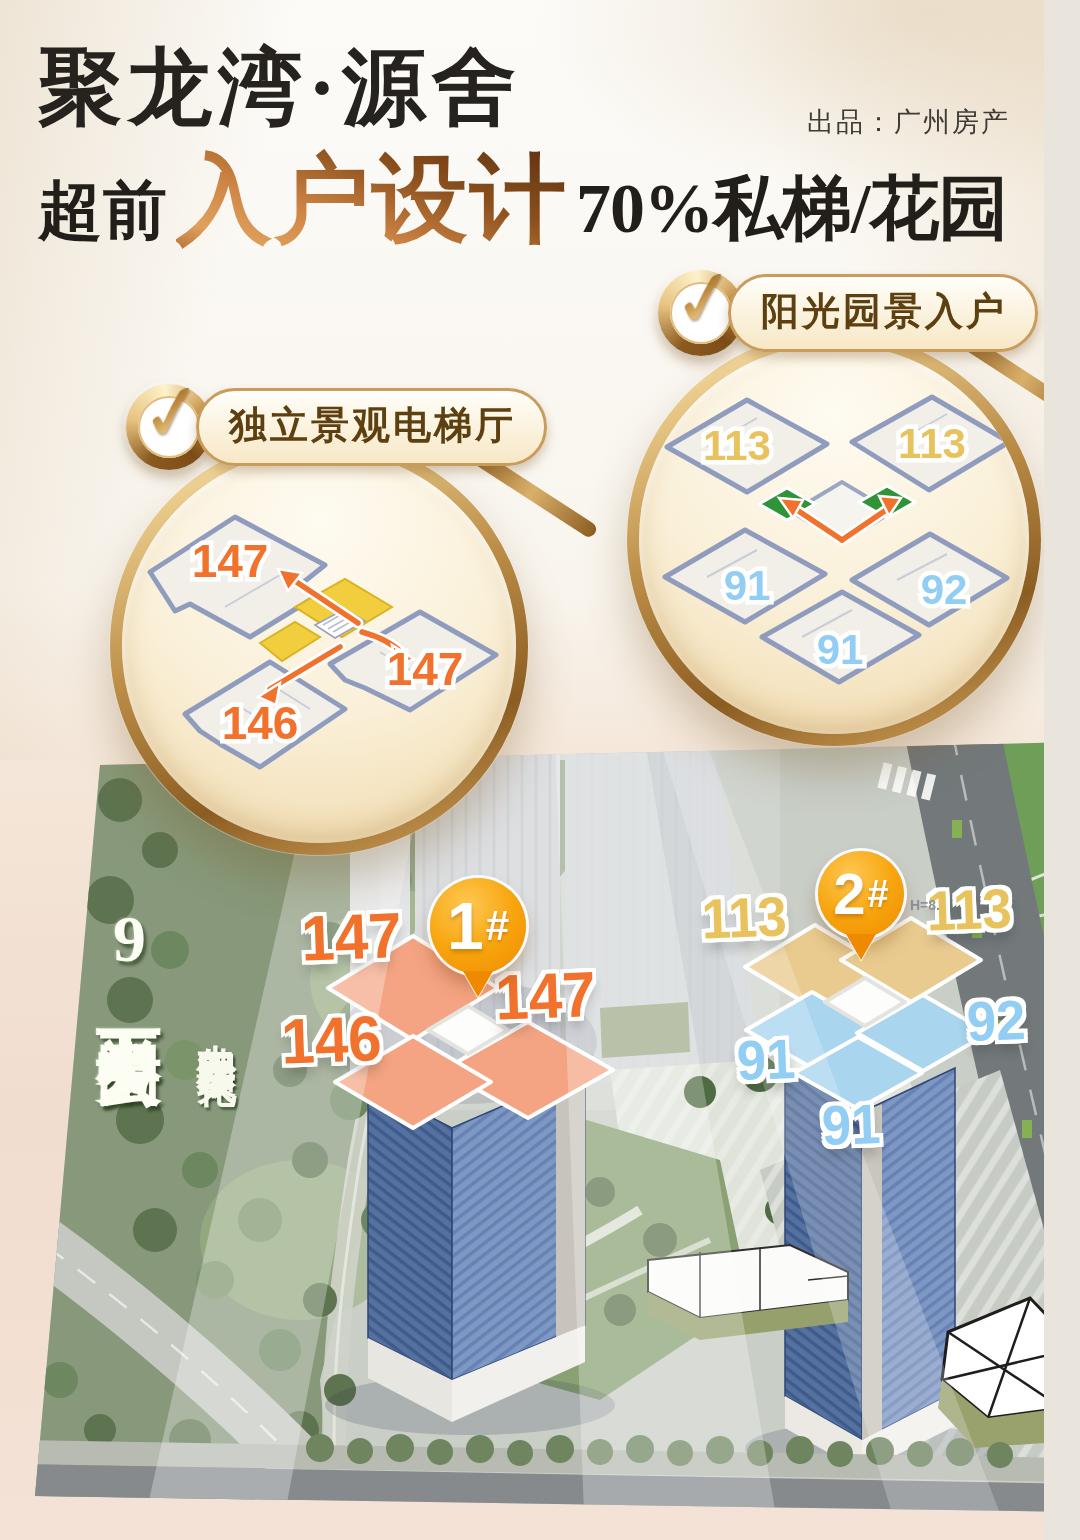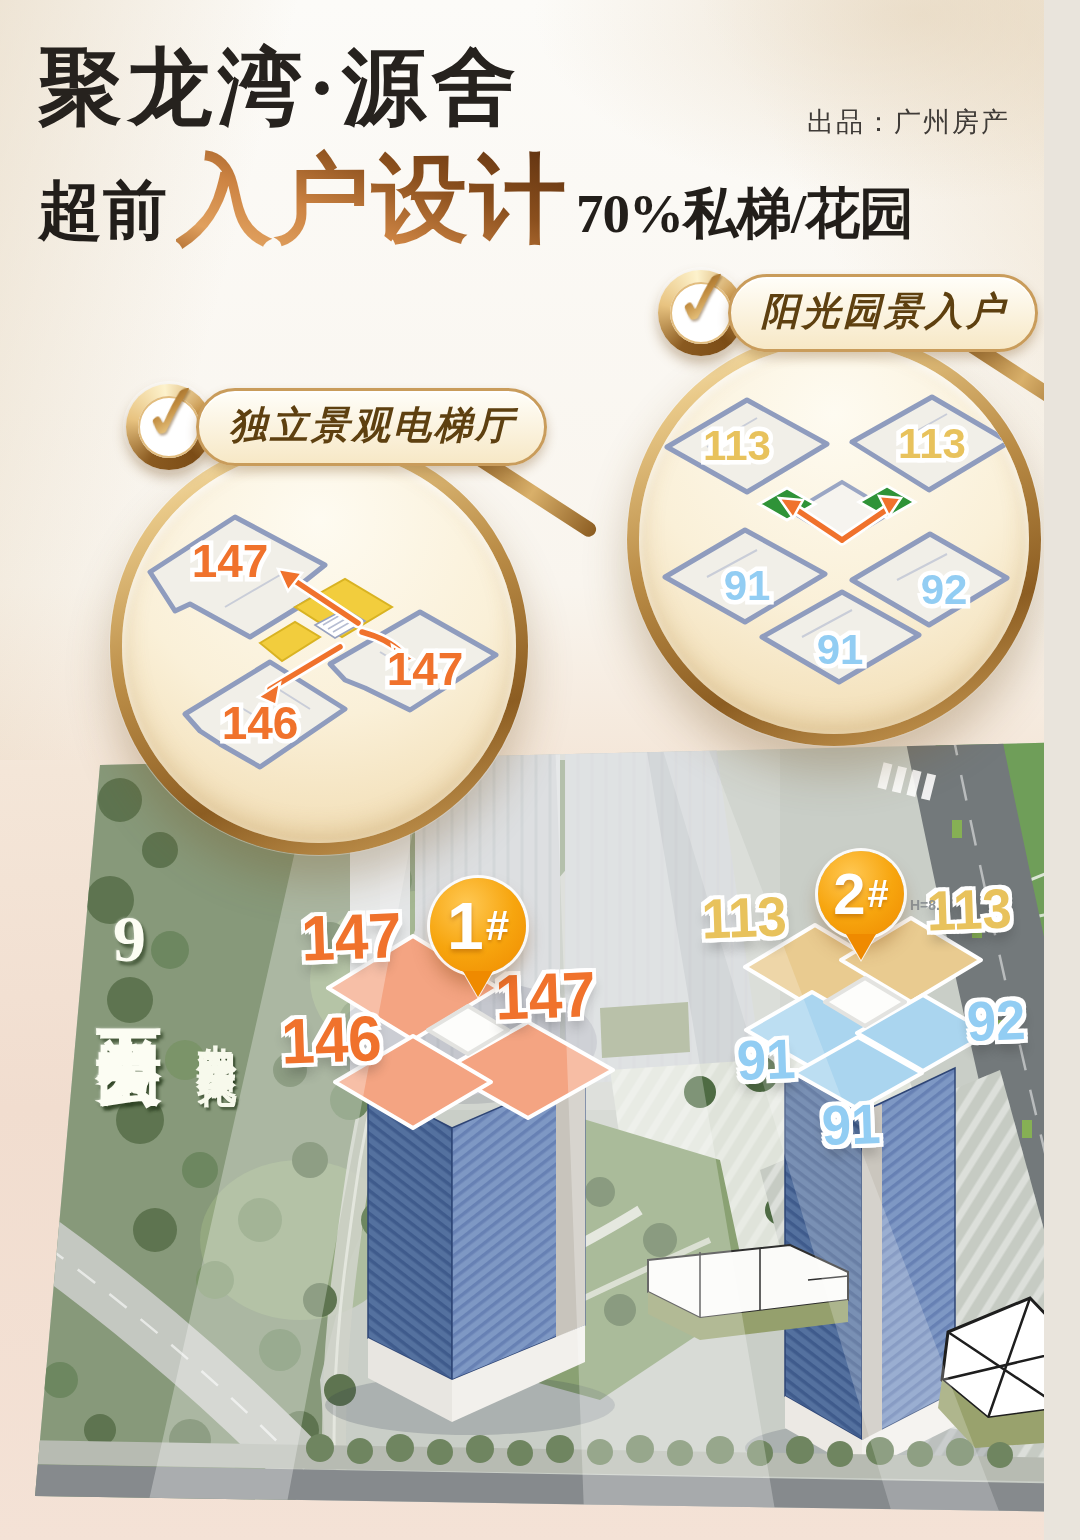--- a/index.html
+++ b/index.html
@@ -27,21 +27,21 @@
     font-size:27px; color:#3f3b37; letter-spacing:2px;
   }
   .subtitle {
     position:absolute; left:38px; top:136px; z-index:6; width:1030px;
     display:flex; align-items:baseline; white-space:nowrap;
   }
   .sub-black  { font-size:64px; font-weight:800; color:#221e1a; letter-spacing:1px; }
   .sub-bronze {
     font-size:96px; font-weight:800; margin:0 8px; letter-spacing:2px; color:#8a4f1d;text-align:right;
   }
-  .sub-suffix { font-size:55px; font-weight:700; color:#221e1a; letter-spacing:-1px; }
+  .sub-suffix { font-size:70px; font-weight:700; color:#221e1a; letter-spacing:-1px; }
   @supports (-webkit-background-clip: text) {
     .sub-bronze {
       background:linear-gradient(200deg,#5e3110 5%,#8a4f1d 35%,#cd8443 62%,#e0a05e 82%,#a15f24 100%);
       -webkit-background-clip:text; background-clip:text; color:transparent;
     }
   }
   
   .gold-circle {
     position:absolute; border-radius:50%; z-index:3; padding:12px;
     background:linear-gradient(160deg,#fdf0cb 0%,#e9c988 16%,#ba8c46 45%,#8c5d22 72%,#d3a55c 100%);
@@ -87,21 +87,20 @@
       -webkit-background-clip:text; background-clip:text; color:transparent;
     }
   }
   .badge-pill {
     margin-left:-16px;
     background:linear-gradient(180deg,#fffef9,#f7e8c6);
     border:3px solid #c99c5b; border-radius:44px;
     padding:9px 28px 12px 30px;
     font-size:38px; font-weight:800; color:#5e4010; letter-spacing:3px; white-space:nowrap;
     box-shadow:0 6px 11px rgba(130,90,40,.32), inset 0 2px 0 #fff;
-    font-style:italic;
   }
   
   .vlabel {
     position:absolute; z-index:6;
     writing-mode:vertical-rl; text-orientation:upright;
     font-size:74px; font-weight:800; letter-spacing:7px; line-height:1; color:#7a481c;
     filter:drop-shadow(0 0 2px #fff) drop-shadow(0 0 1px #fff) drop-shadow(0 3px 3px rgba(90,60,20,.35));
   }
   @supports (-webkit-background-clip: text) {
     .vlabel {

